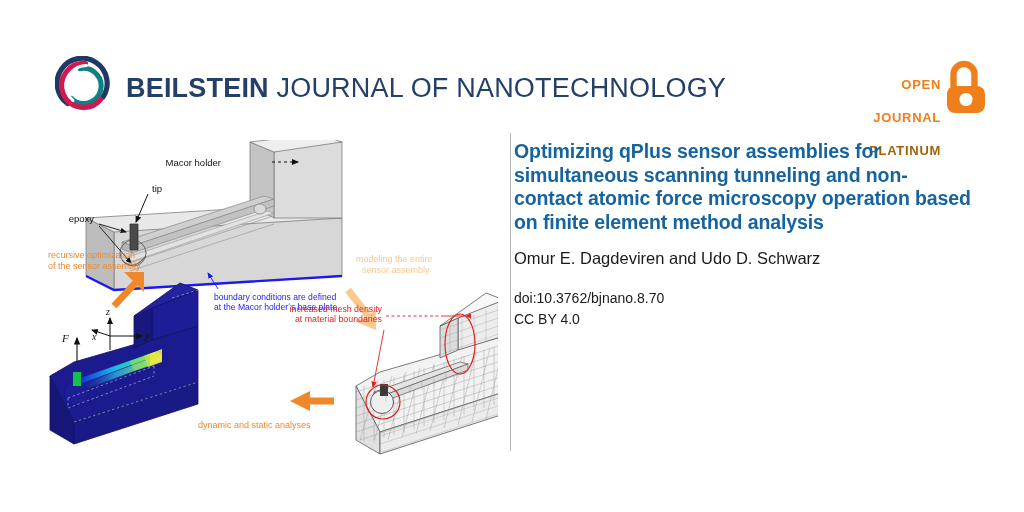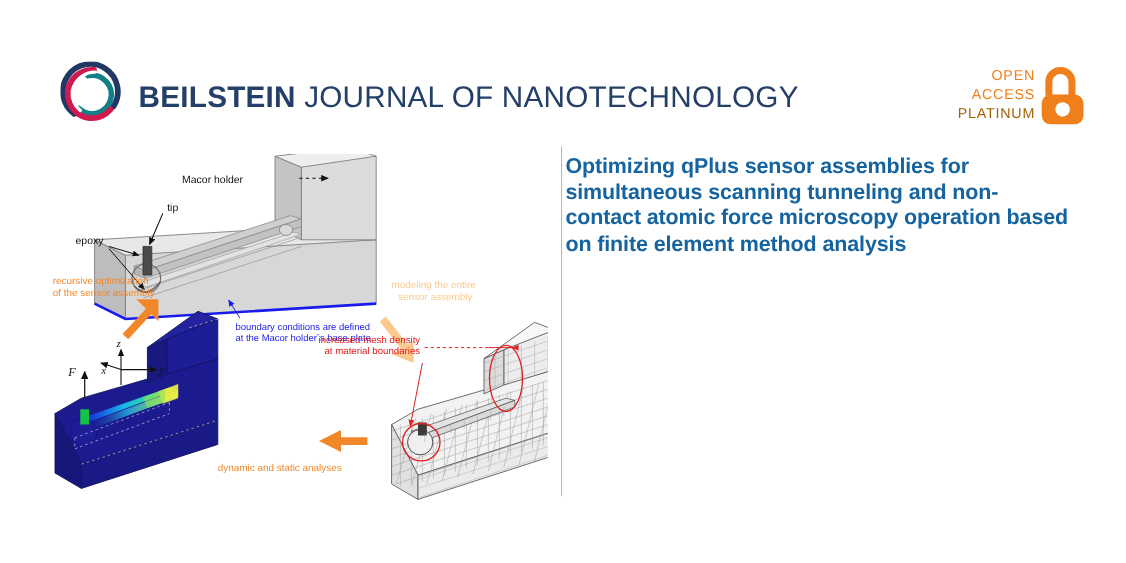--- a/index.html
+++ b/index.html
@@ -45,23 +45,24 @@
   }
   #oa-text {
     position: absolute;
     right: 52px; top: 3px;
     text-align: right;
     line-height: 17px;
   }
   #oa-text .oa-line {
     display: block;
     font-size: 13px;
-    font-weight: normal;
+    font-weight: bold;
     letter-spacing: 0.7px;
     color: #ef7f1a;
+    margin-top: 16px;
   }
   #oa-text .oa-line.platinum { color: #a16207; }
   #oa-lock {
     position: absolute;
     right: 4px; top: 0px;
     width: 46px; height: 58px;
   }
 
   
   #divider {
@@ -141,40 +142,43 @@
       </svg>
     </div>
 
     <div id="journal-wordmark">
       <span class="wm-bold">BEILSTEIN</span><span class="wm-light"> JOURNAL OF NANOTECHNOLOGY</span>
     </div>
 
     <div id="oa-badge">
       <div id="oa-text">
         <span class="oa-line">OPEN</span>
-        <span class="oa-line">ACCESS</span>
+        <span class="oa-line">JOURNAL</span>
         <span class="oa-line platinum">PLATINUM</span>
       </div>
       <div id="oa-lock">
         <svg width="46" height="58" viewBox="0 0 46 58" aria-hidden="true">
 
           <path d="M 10.5 30 L 10.5 17.5 A 10.5 10.5 0 0 1 31.5 17.5 L 31.5 31" fill="none" stroke="#ef7f1a" stroke-width="6.4" stroke-linecap="butt"></path>
 
           <rect x="4" y="29" width="38" height="27" rx="8" ry="8" fill="#ef7f1a"></rect>
 
           <circle cx="23" cy="42.5" r="6.6" fill="#ffffff"></circle>
         </svg>
       </div>
     </div>
   </div>
 
   <div id="divider"></div>
 
   <div id="meta-col">
     <div id="article-title">Optimizing qPlus sensor assemblies for simultaneous scanning tunneling and non-contact atomic force microscopy operation based on finite element method analysis</div>
+    <div id="authors">Omur E. Dagdeviren and Udo D. Schwarz</div>
+    <div id="doi-line">doi:10.3762/bjnano.8.70</div>
+    <div id="license-line">CC BY 4.0</div>
   </div>
 
   <div id="abstract-figure">
     <svg width="472" height="322" viewBox="0 0 472 322" aria-hidden="true">
 
       <defs>
         <marker id="ahBlue" markerWidth="7" markerHeight="7" refX="6" refY="3" orient="auto">
           <path d="M0,0 L7,3 L0,6 z" fill="#1a1aee"></path>
         </marker>
         <marker id="ahBlk" markerWidth="7" markerHeight="7" refX="6" refY="3" orient="auto">

